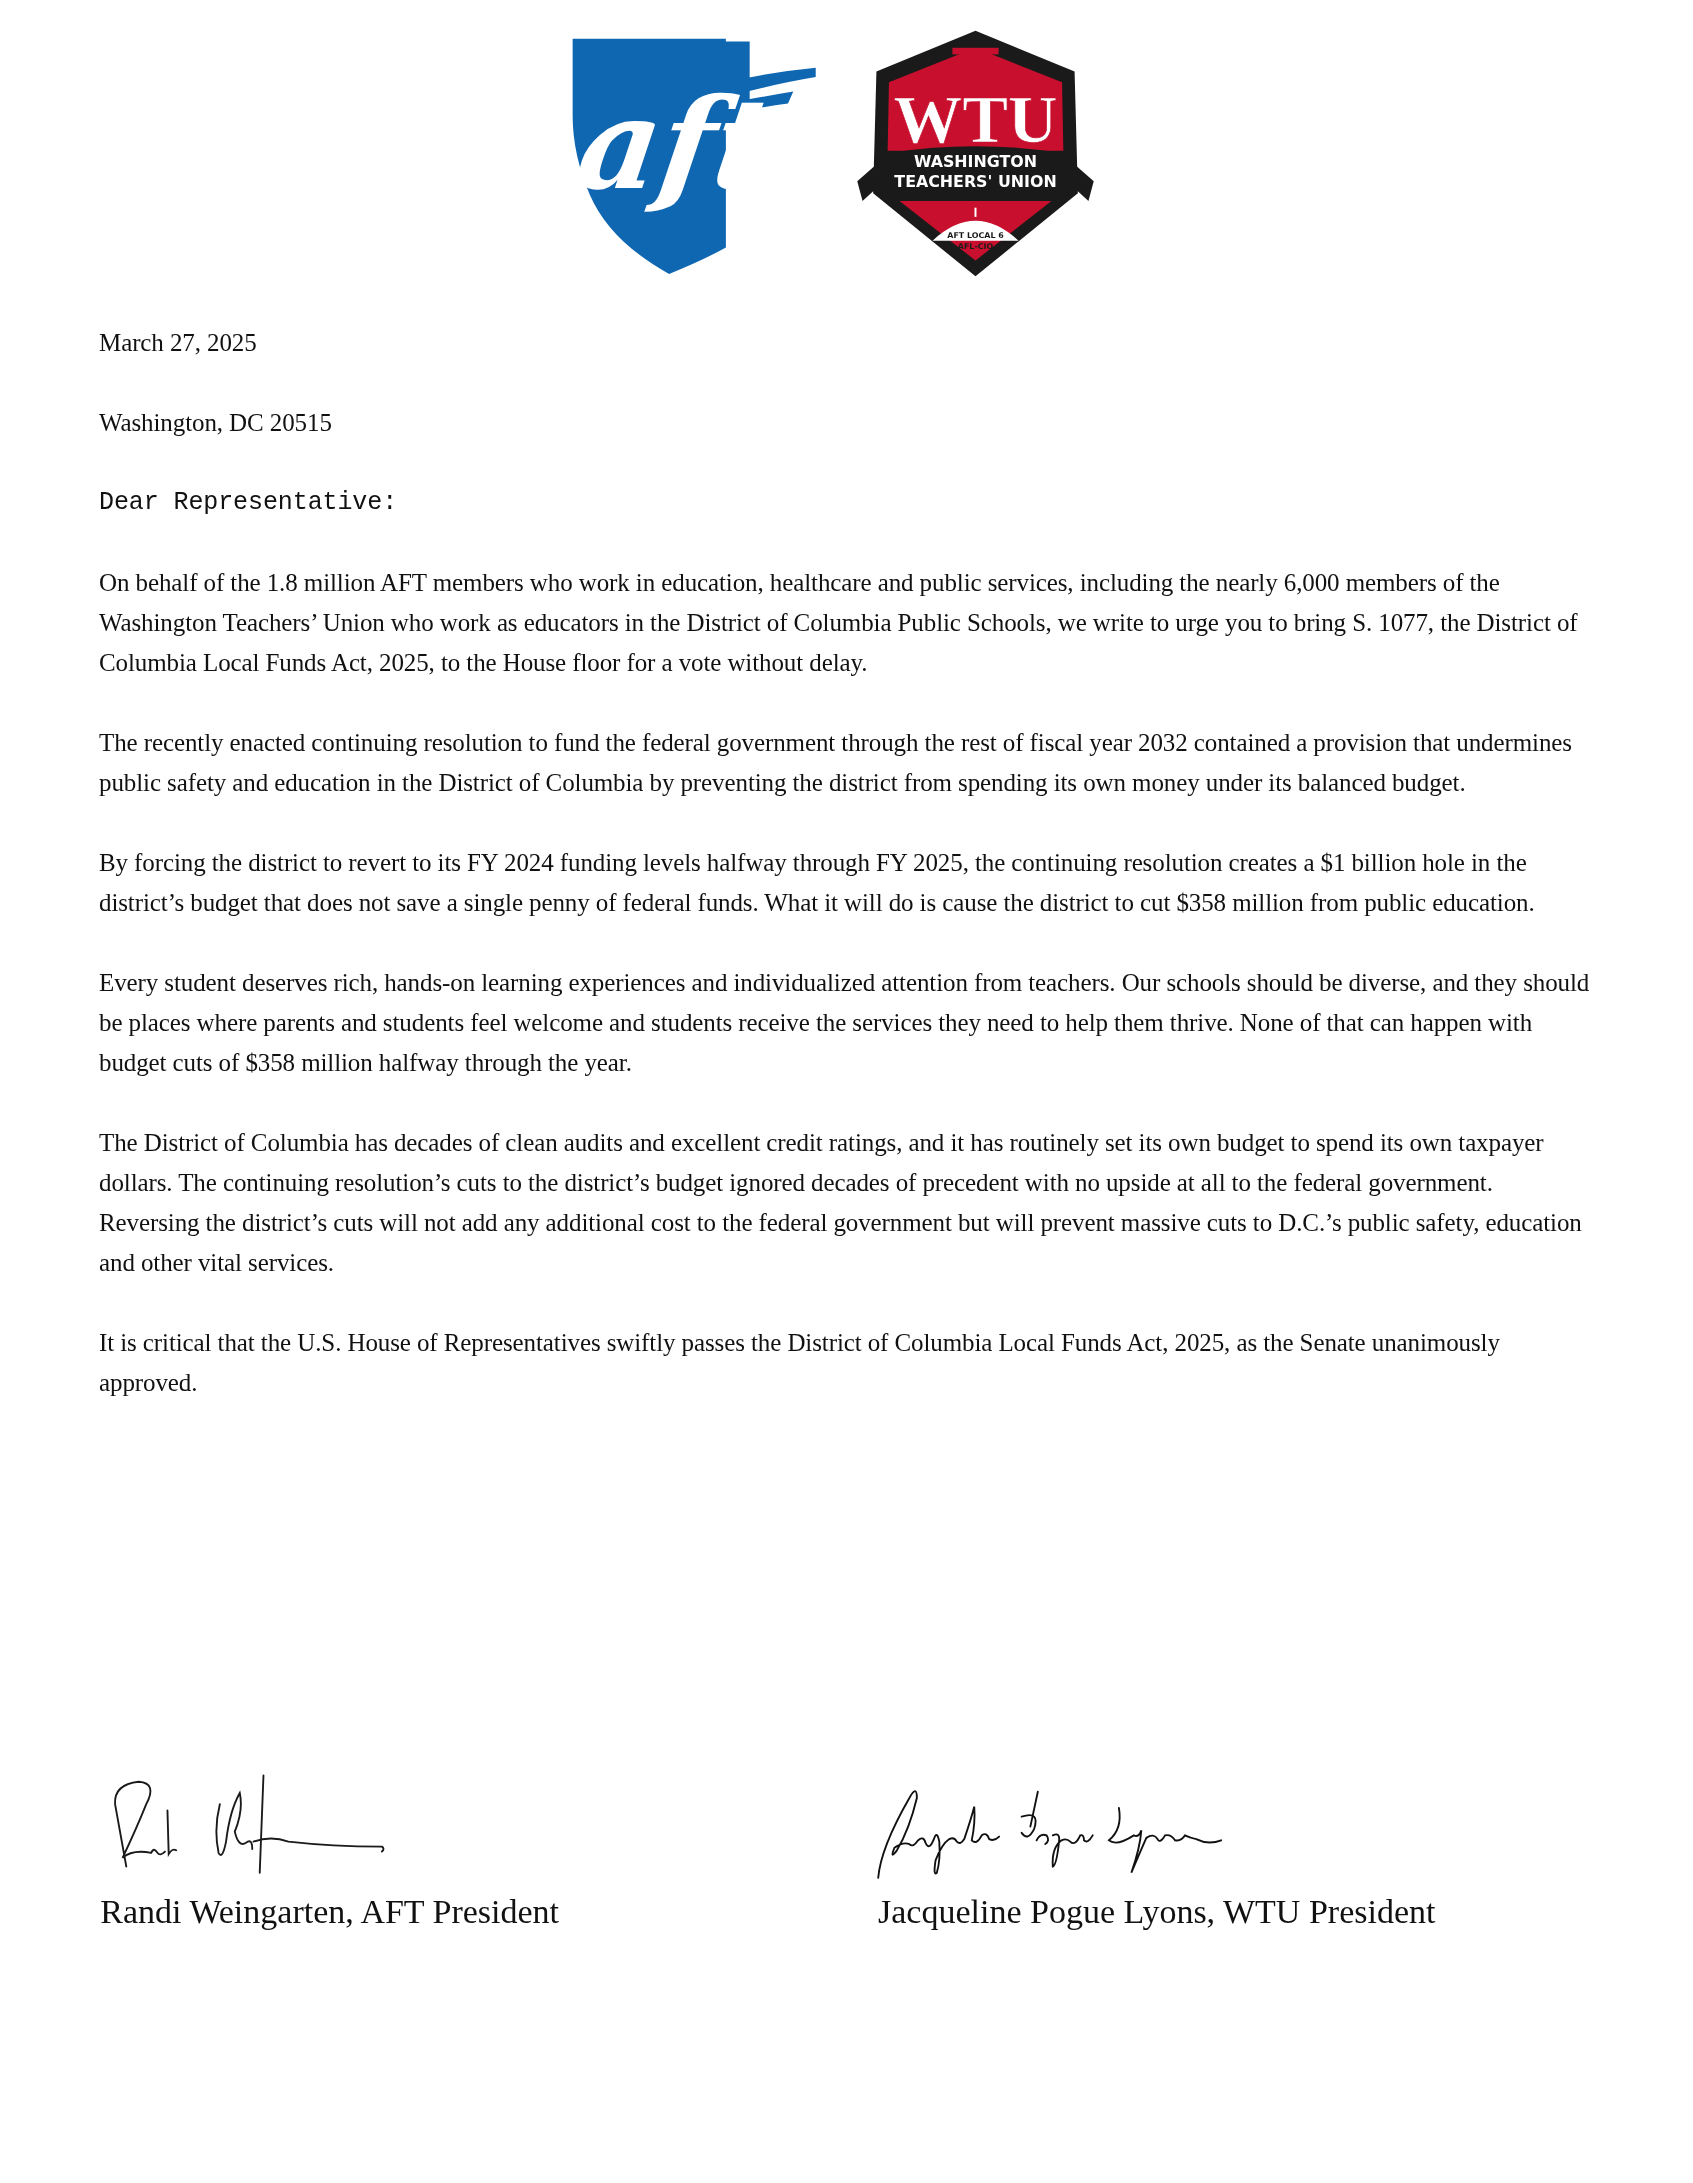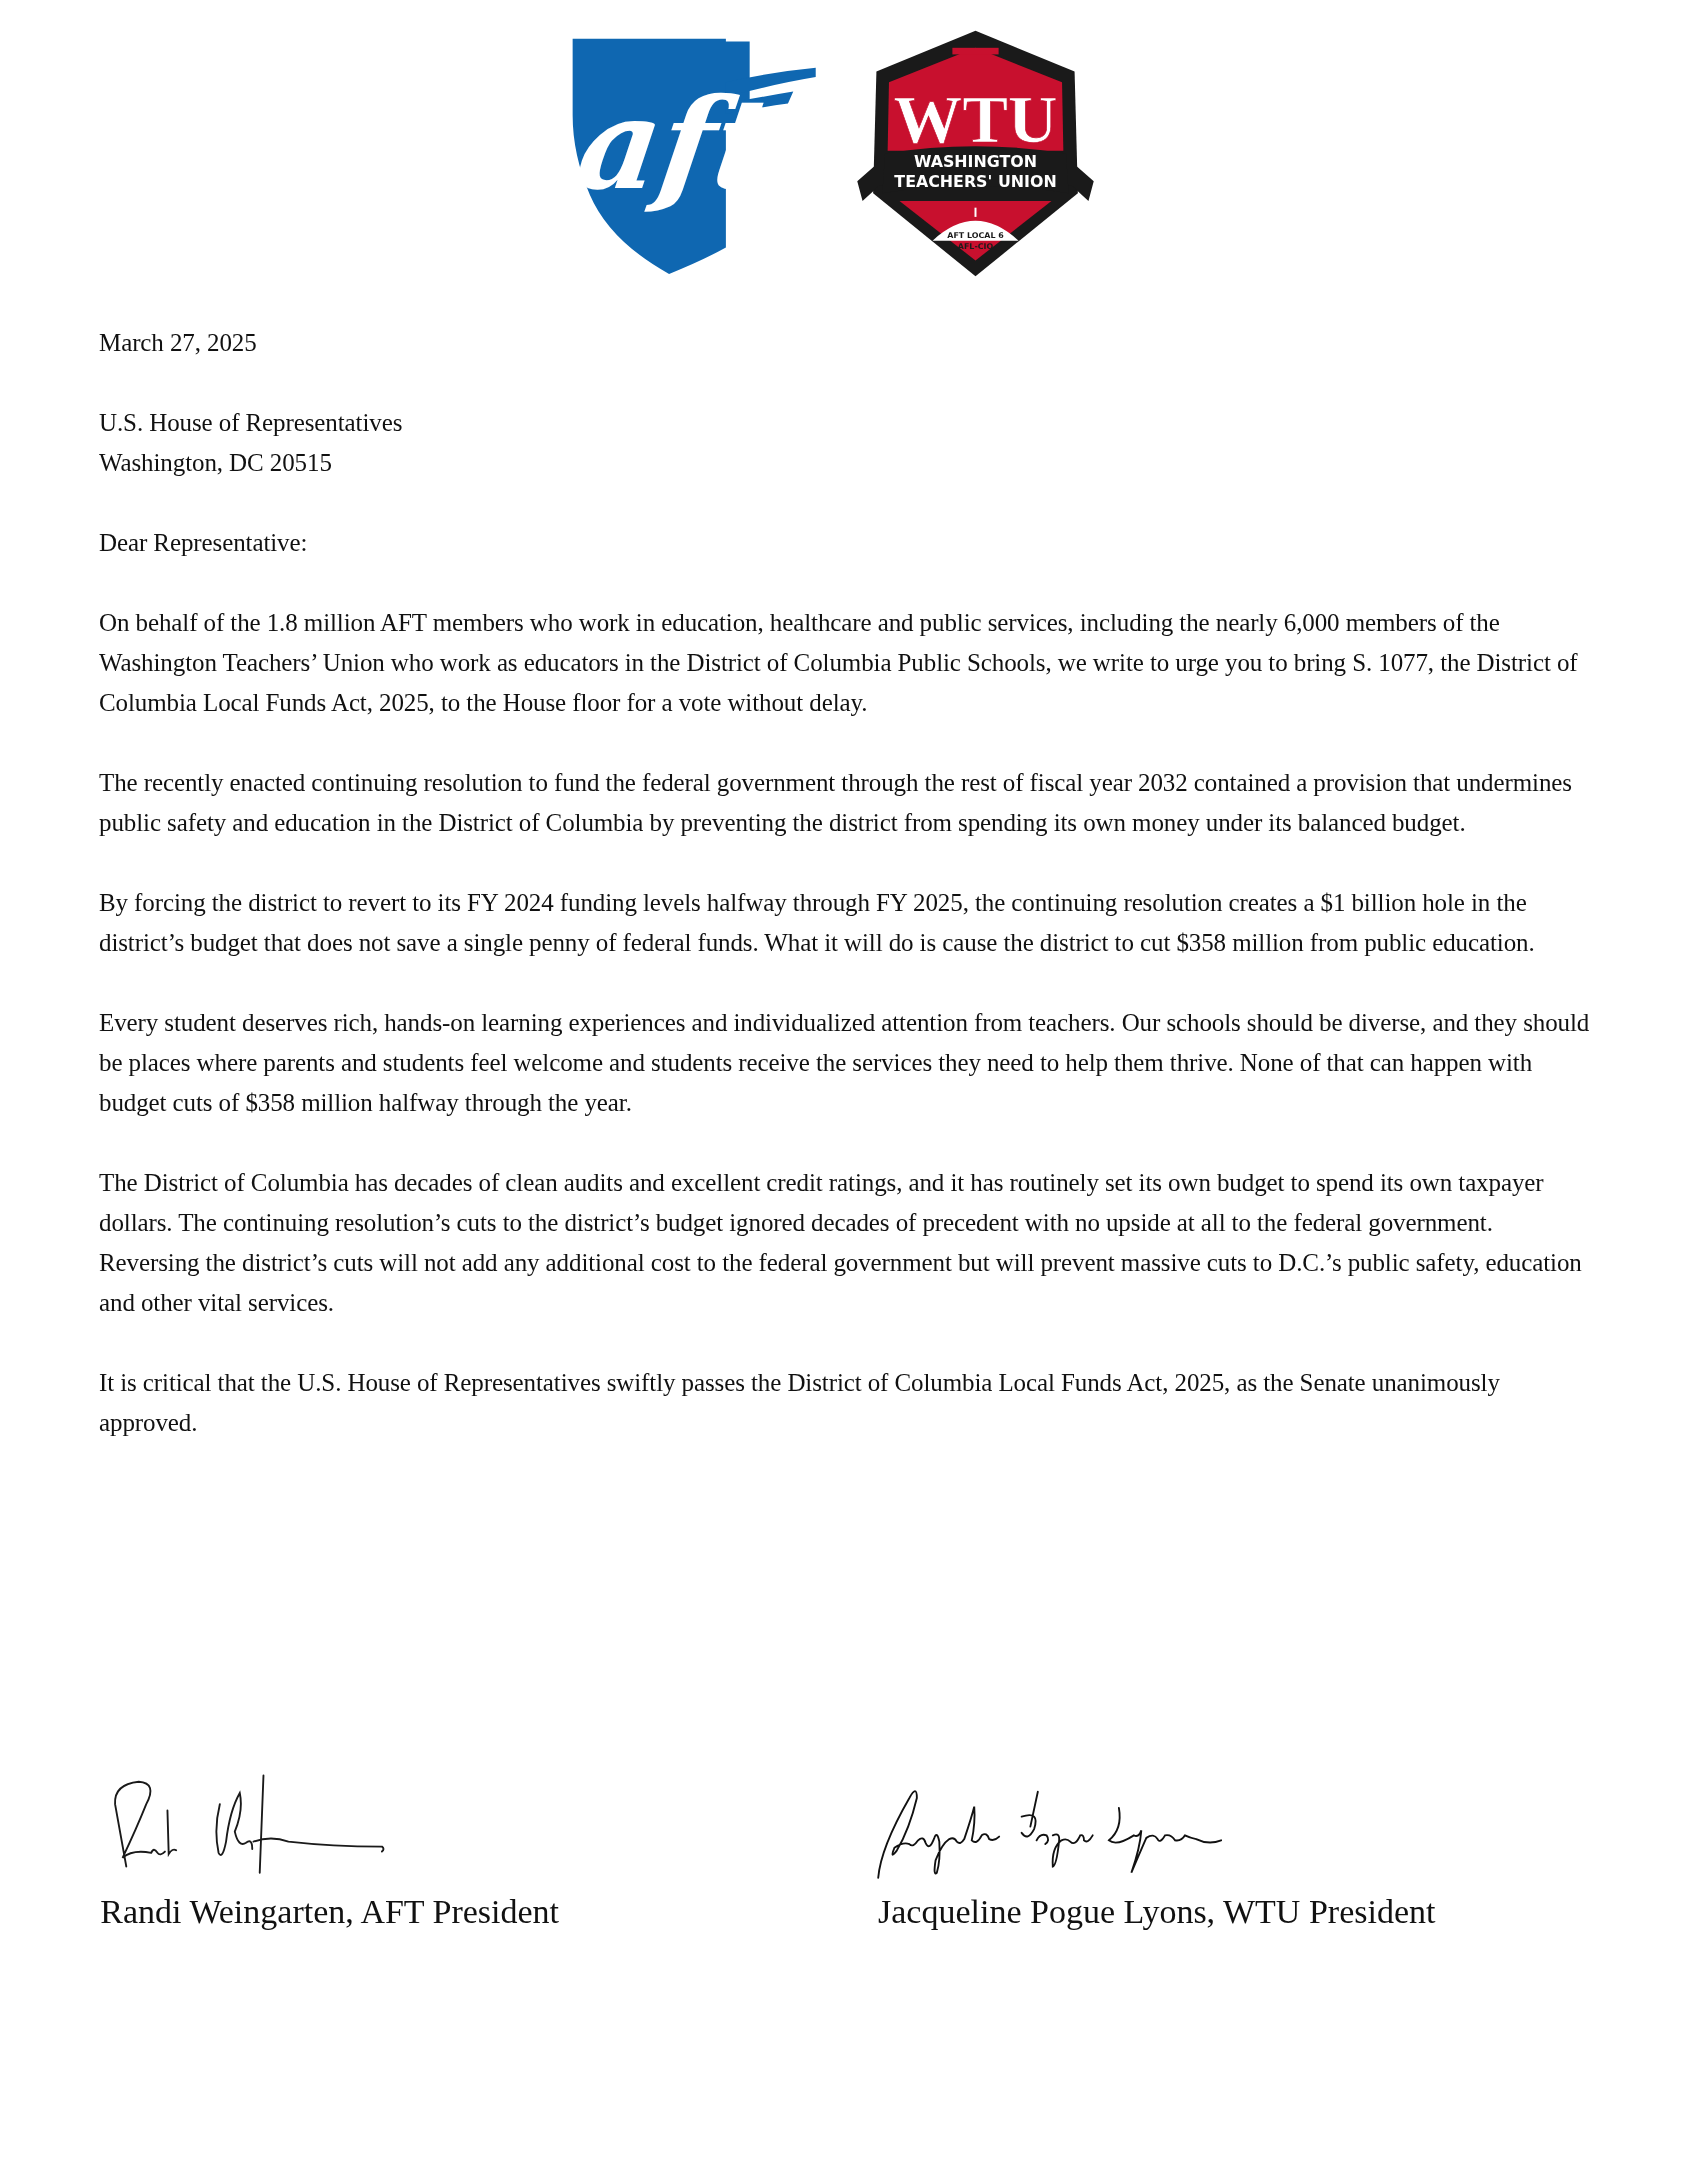--- a/index.html
+++ b/index.html
@@ -43,21 +43,21 @@
       width: 1495px;
       font-size: 25px;
       line-height: 40px;
       letter-spacing: -0.1px;
     }
     .letter p {
       margin: 0;
     }
     .date { margin-bottom: 40px !important; }
     .address-block { margin-bottom: 40px !important; }
-    .salutation { margin-bottom: 40px !important; }
+    .salutation { margin-bottom: 40px !important; font-family: Liberation Mono, monospace; }
     .body-para { margin-bottom: 40px !important; }
     .closing { margin-bottom: 0; }
     .sig-block {
       position: absolute;
       top: 1773px;
       font-size: 34px;
       line-height: 40px;
     }
     .sig-left { left: 99px; width: 662px; }
     .sig-right { left: 860px; width: 728px; }
@@ -99,21 +99,20 @@
     <text x="185" y="210" text-anchor="middle" font-family="'DejaVu Sans', sans-serif" font-weight="bold" font-size="24" fill="#ffffff">WASHINGTON</text>
     <text x="185" y="240" text-anchor="middle" font-family="'DejaVu Sans', sans-serif" font-weight="bold" font-size="24" fill="#ffffff">TEACHERS' UNION</text>
     <text x="185" y="318" text-anchor="middle" font-family="'DejaVu Sans', sans-serif" font-weight="bold" font-size="12" fill="#1a1a1a">AFT LOCAL 6</text>
     <text x="185" y="334" text-anchor="middle" font-family="'DejaVu Sans', sans-serif" font-weight="bold" font-size="12" fill="#1a1a1a">AFL-CIO</text>
   </svg>
 </div>
 
 <div class="letter">
   <p class="date">March 27, 2025</p>
   <div class="address-block">
-    <p>U.S. House of Representatives</p>
     <p>Washington, DC 20515</p>
   </div>
   <p class="salutation">Dear Representative:</p>
   <p class="body-para">On behalf of the 1.8 million AFT members who work in education, healthcare and public services, including the nearly 6,000 members of the Washington Teachers’ Union who work as educators in the District of Columbia Public Schools, we write to urge you to bring S. 1077, the District of Columbia Local Funds Act, 2025, to the House floor for a vote without delay.</p>
   <p class="body-para">The recently enacted continuing resolution to fund the federal government through the rest of fiscal year 2032 contained a provision that undermines public safety and education in the District of Columbia by preventing the district from spending its own money under its balanced budget.</p>
   <p class="body-para">By forcing the district to revert to its FY 2024 funding levels halfway through FY 2025, the continuing resolution creates a $1 billion hole in the district’s budget that does not save a single penny of federal funds. What it will do is cause the district to cut $358 million from public education.</p>
   <p class="body-para">Every student deserves rich, hands-on learning experiences and individualized attention from teachers. Our schools should be diverse, and they should be places where parents and students feel welcome and students receive the services they need to help them thrive. None of that can happen with budget cuts of $358 million halfway through the year.</p>
   <p class="body-para">The District of Columbia has decades of clean audits and excellent credit ratings, and it has routinely set its own budget to spend its own taxpayer dollars. The continuing resolution’s cuts to the district’s budget ignored decades of precedent with no upside at all to the federal government. Reversing the district’s cuts will not add any additional cost to the federal government but will prevent massive cuts to D.C.’s public safety, education and other vital services.</p>
   <p class="body-para">It is critical that the U.S. House of Representatives swiftly passes the District of Columbia Local Funds Act, 2025, as the Senate unanimously approved.</p>
 </div>

